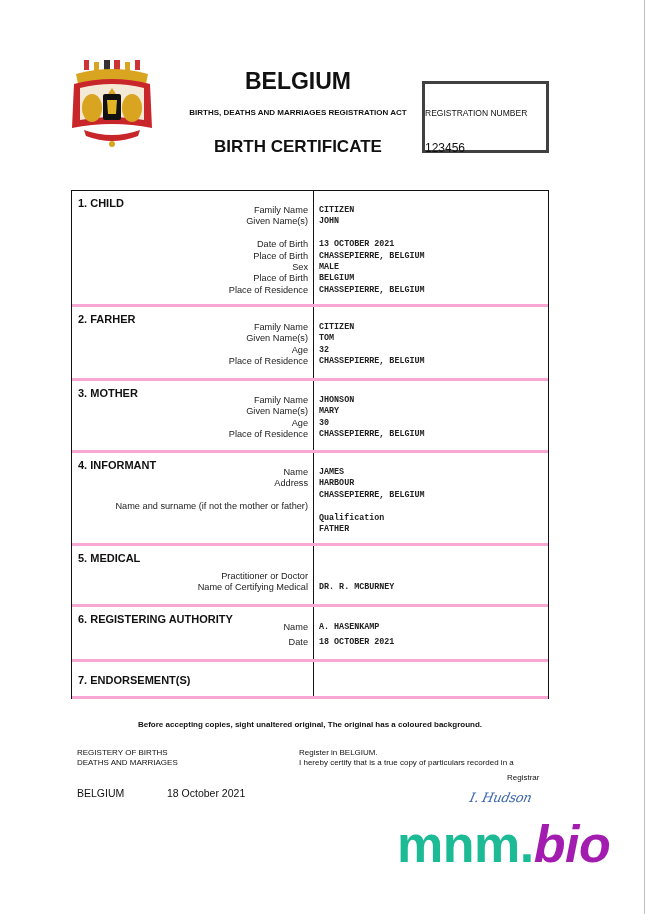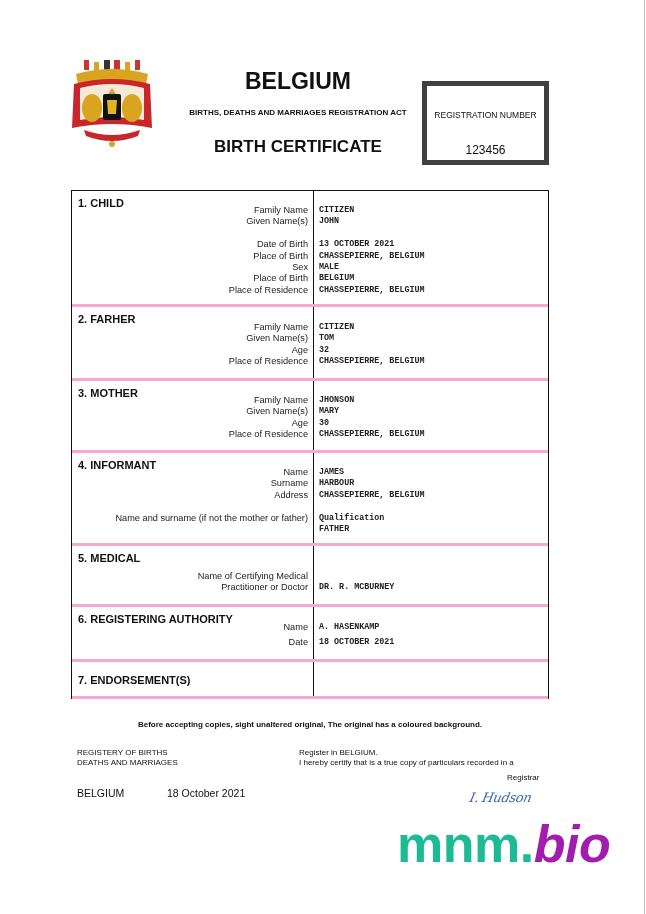--- a/index.html
+++ b/index.html
@@ -7,21 +7,21 @@
   body { position: relative; font-family: "Liberation Sans", sans-serif; color: #111; }
   .edge { position: absolute; right: 1px; top: 0; width: 1px; height: 914px; background: #bdbdbd; }
 
   .coat { position: absolute; left: 70px; top: 58px; width: 84px; height: 92px; }
 
   .title { position: absolute; left: 178px; width: 240px; text-align: center; font-weight: bold; }
   .t-country { top: 68px; font-size: 23px; }
   .t-act { top: 108px; font-size: 8px; font-weight: bold; left: 172px; width: 252px; }
   .t-cert { top: 137px; font-size: 17px; }
 
-  .regbox { position: absolute; left: 422px; top: 81px; width: 127px; height: 84px; border: 5px solid #404040; text-align: center; }
+  .regbox { position: absolute; left: 422px; top: 81px; width: 127px; height: 72px; border: 3px solid #404040; text-align: left; }
   .regbox .lbl { position: absolute; top: 24px; left: 0; right: 0; font-size: 8.5px; }
   .regbox .num { position: absolute; top: 57px; left: 0; right: 0; font-size: 12px; }
 
   .table { position: absolute; left: 71px; top: 190px; width: 478px; border: 1px solid #111; border-bottom: none; }
   .sec { position: relative; border-bottom: 3px solid #f9a8d4; }
   .sec::after { content: ""; position: absolute; left: 241px; top: 0; bottom: 0; width: 1px; background: #111; }
   .sec-title { position: absolute; left: 6px; top: 6px; font-size: 11px; font-weight: bold; }
   .labels { position: absolute; left: 0; width: 236px; text-align: right; font-size: 9.2px; line-height: 11.4px; color: #222; }
   .values { position: absolute; left: 247px; font-family: "Liberation Mono", monospace; font-weight: bold; font-size: 8.4px; line-height: 11.4px; color: #222; }
   .gap { height: 11.4px; }
@@ -128,40 +128,39 @@
       <div>MARY</div>
       <div>30</div>
       <div>CHASSEPIERRE, BELGIUM</div>
     </div>
   </div>
 
   <div class="sec" style="height:93px">
     <div class="sec-title">4. INFORMANT</div>
     <div class="labels" style="top:14px">
       <div>Name</div>
-      <div>Surname</div>
       <div>Address</div>
       <div class="gap"></div>
       <div>Name and surname (if not the mother or father)</div>
     </div>
     <div class="values" style="top:14px">
       <div>JAMES</div>
       <div>HARBOUR</div>
       <div>CHASSEPIERRE, BELGIUM</div>
       <div class="gap"></div>
       <div>Qualification</div>
       <div>FATHER</div>
     </div>
   </div>
 
   <div class="sec" style="height:61px">
     <div class="sec-title">5. MEDICAL</div>
     <div class="labels" style="top:25px">
+      <div>Practitioner or Doctor</div>
       <div>Name of Certifying Medical</div>
-      <div>Practitioner or Doctor</div>
     </div>
     <div class="values" style="top:36px">
       <div>DR. R. MCBURNEY</div>
     </div>
   </div>
 
   <div class="sec" style="height:55px">
     <div class="sec-title">6. REGISTERING AUTHORITY</div>
     <div class="labels" style="top:13px; line-height:15px;">
       <div>Name</div>

